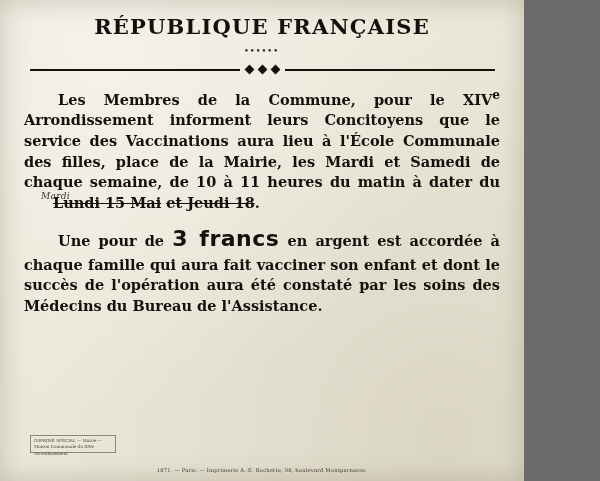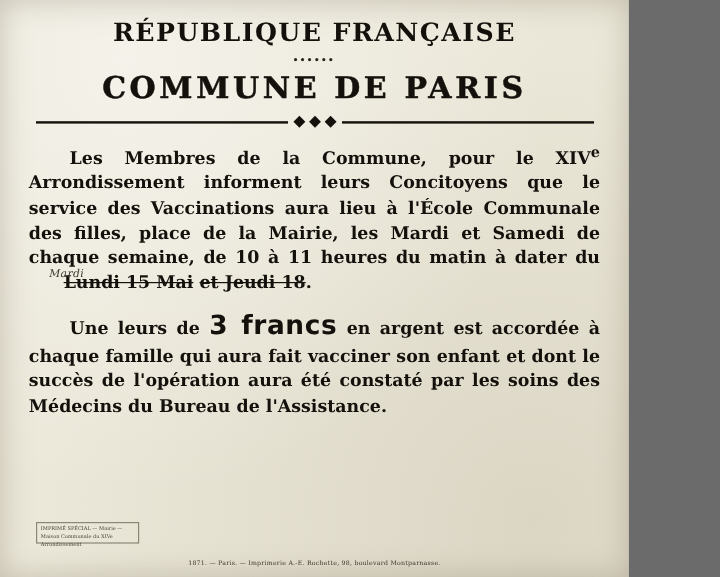--- a/index.html
+++ b/index.html
@@ -166,37 +166,36 @@
     pointer-events: none;
   }
 </style>
 </head>
 <body>
 
 <div class="poster">
 
   <div class="line-rf">RÉPUBLIQUE FRANÇAISE</div>
   <div class="rule-dots">••••••</div>
-  <div class="line-commune">COMMUNE DE PARIS</div>
 
   <div class="rule-sep">
     <span class="bar"></span>
     <span class="diamond"></span>
     <span class="diamond"></span>
     <span class="diamond"></span>
     <span class="bar"></span>
   </div>
 
 
   <div class="body-block">
     <p>
       <span>Les Membres de la Commune, pour le XIV</span><sup>e</sup><span> Arrondissement informent leurs Concitoyens que le service des Vaccinations aura lieu à l'École Communale des filles, place de la Mairie, les Mardi et Samedi de chaque semaine, de 10 à 11 heures du matin à dater du </span><span class="handwrite">Mardi</span><span class="strike">Lundi 15 Mai</span><span> </span><span class="strike">et Jeudi 18</span><span>.</span>
     </p>
     <p>
-      <span>Une leurs de </span><span class="big-frw">3 francs</span><span> en argent est accordée à chaque famille qui aura fait vacciner son enfant et dont le succès de l'opération aura été constaté par les soins des Médecins du Bureau de l'Assistance.</span>
+      <span>Une pour de </span><span class="big-frw">3 francs</span><span> en argent est accordée à chaque famille qui aura fait vacciner son enfant et dont le succès de l'opération aura été constaté par les soins des Médecins du Bureau de l'Assistance.</span>
     </p>
   </div>
 
   <div class="printer-mark">IMPRIMÉ SPÉCIAL — Mairie — Maison Communale du XIVe Arrondissement</div>
   <div class="footer-print">1871. — Paris. — Imprimerie A.-E. Rochette, 98, boulevard Montparnasse.</div>
 
   <div class="edge"></div>
 </div>
 
 </body></html>

